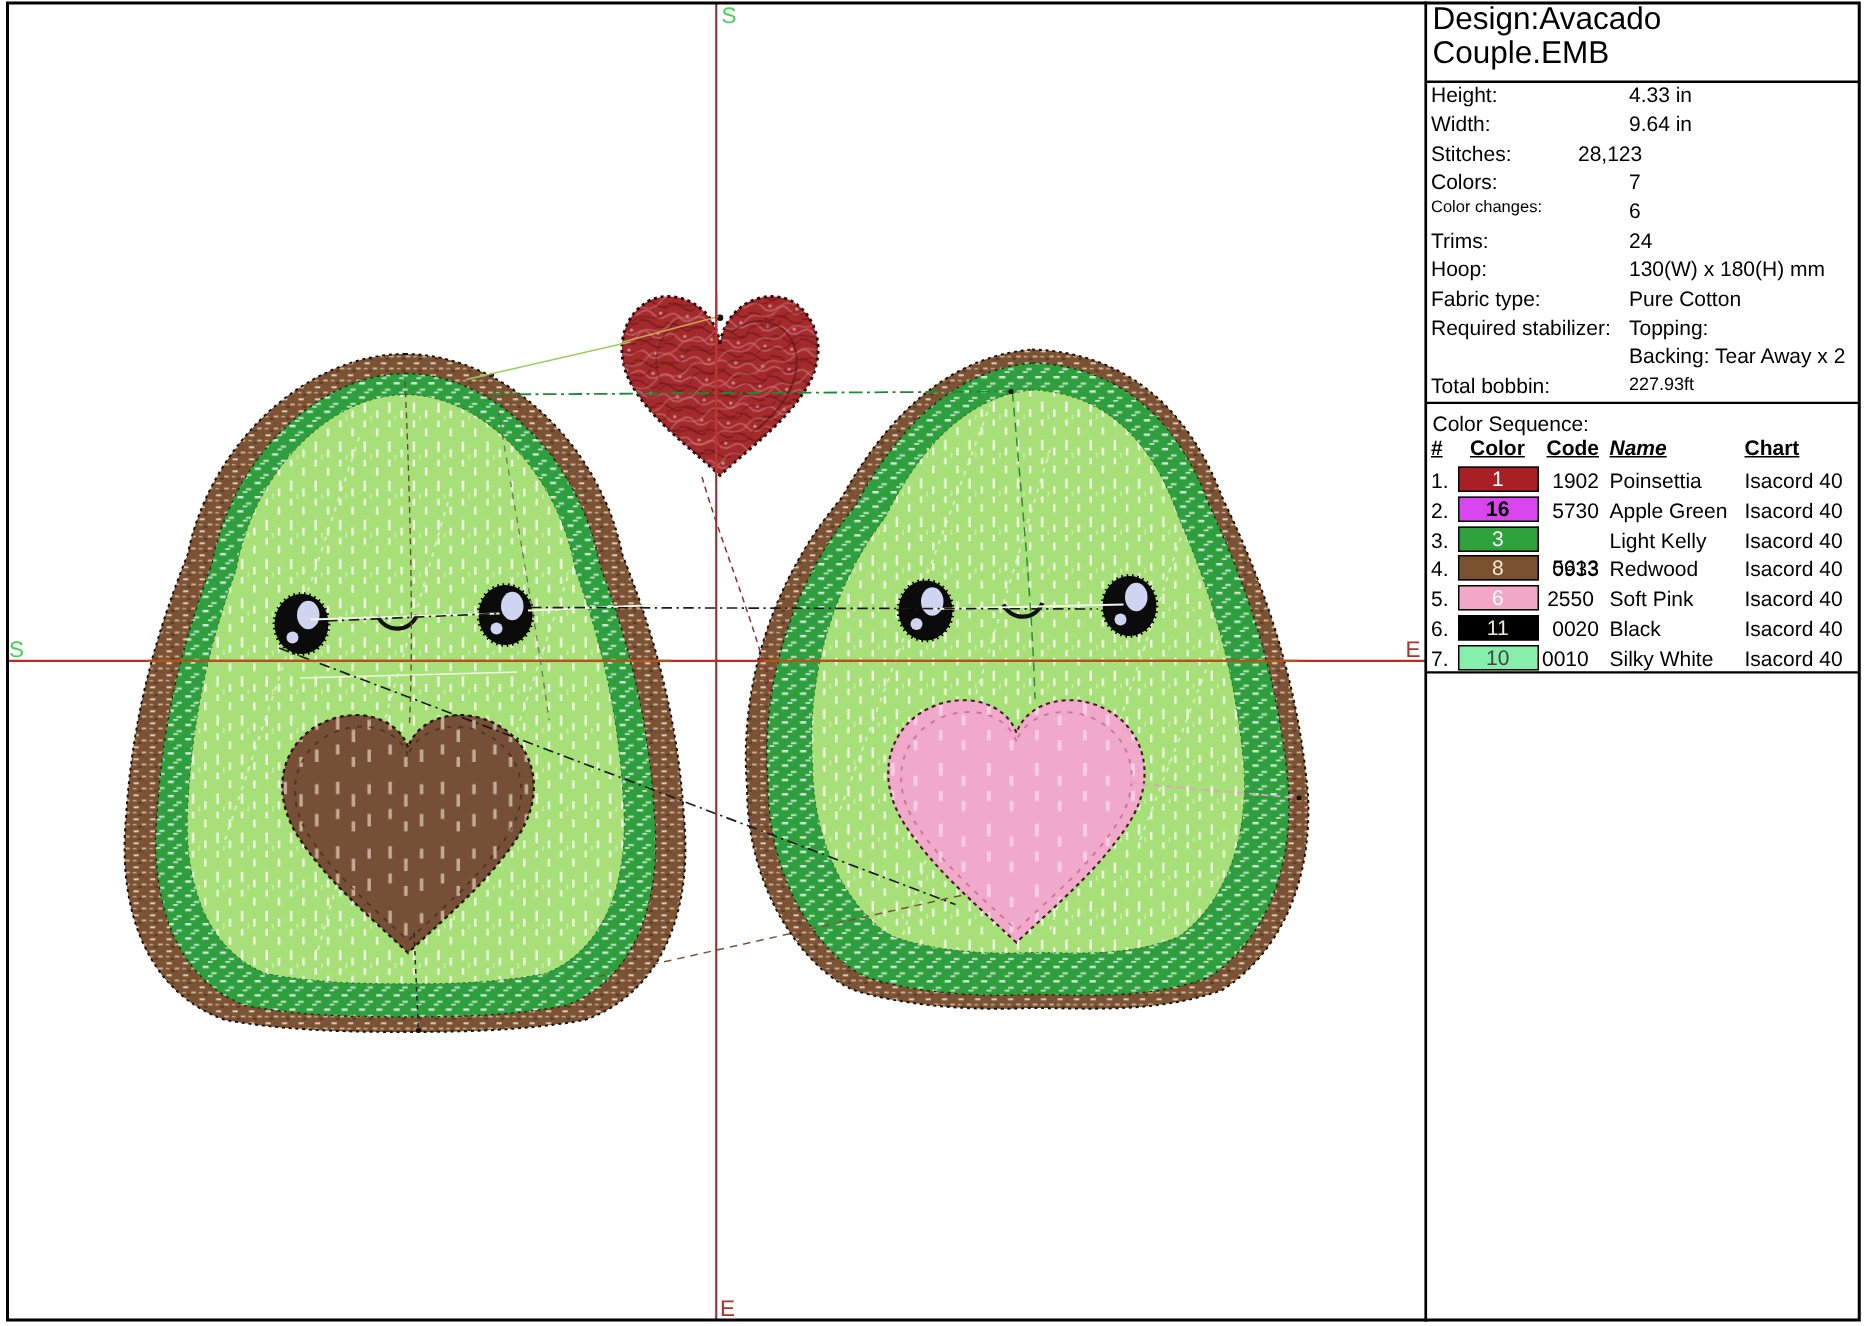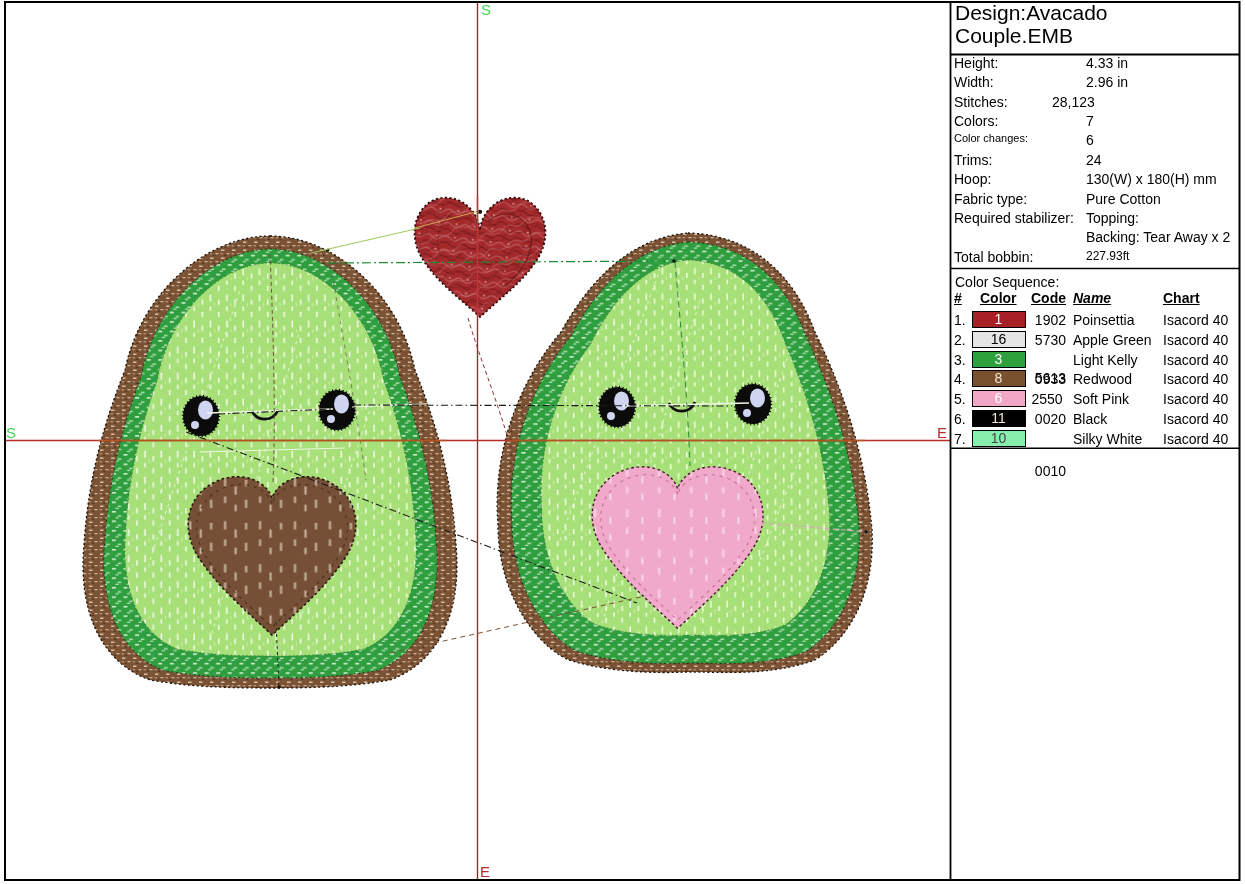--- a/index.html
+++ b/index.html
@@ -176,21 +176,21 @@
 <line x1="950" y1="54.5" x2="1240" y2="54.5" stroke="#000" stroke-width="1.8"></line>
 <line x1="950" y1="268.5" x2="1240" y2="268.5" stroke="#000" stroke-width="1.5"></line>
 <line x1="950" y1="448.2" x2="1240" y2="448.2" stroke="#000" stroke-width="1.5"></line>
 </svg>
 
 <div class="t" style="left:955px;top:1px;font-size:21px;line-height:23px;">Design:Avacado<br>Couple.EMB</div>
 
 <div class="t" style="left:954px;top:55.0px;font-size:14px;">Height:</div>
 <div class="t" style="left:1086px;top:55.0px;font-size:14px;">4.33 in</div>
 <div class="t" style="left:954px;top:74.3px;font-size:14px;">Width:</div>
-<div class="t" style="left:1086px;top:74.3px;font-size:14px;">2.96 in</div>
+<div class="t" style="left:1086px;top:74.3px;font-size:14px;">9.64 in</div>
 <div class="t" style="left:954px;top:93.7px;font-size:14px;">Stitches:</div>
 <div class="t" style="left:1052px;top:93.7px;font-size:14px;">28,123</div>
 <div class="t" style="left:954px;top:113.1px;font-size:14px;">Colors:</div>
 <div class="t" style="left:1086px;top:113.1px;font-size:14px;">7</div>
 <div class="t" style="left:954px;top:132.4px;font-size:11px;">Color changes:</div>
 <div class="t" style="left:1086px;top:132.4px;font-size:14px;">6</div>
 <div class="t" style="left:954px;top:151.8px;font-size:14px;">Trims:</div>
 <div class="t" style="left:1086px;top:151.8px;font-size:14px;">24</div>
 <div class="t" style="left:954px;top:171.1px;font-size:14px;">Hoop:</div>
 <div class="t" style="left:1086px;top:171.1px;font-size:14px;">130(W) x 180(H) mm</div>
@@ -207,21 +207,21 @@
 <div class="t" style="left:980px;top:290px;font-size:14px;font-weight:bold;text-decoration:underline;">Color</div>
 <div class="t" style="left:1028px;top:290px;width:38px;text-align:right;font-size:14px;font-weight:bold;text-decoration:underline;">Code</div>
 <div class="t" style="left:1073px;top:290px;font-size:14px;font-weight:bold;text-decoration:underline;font-style:italic;">Name</div>
 <div class="t" style="left:1163px;top:290px;font-size:14px;font-weight:bold;text-decoration:underline;">Chart</div>
 <div class="t" style="left:954px;top:312.0px;font-size:14px;">1.</div>
 <div class="t" style="left:971.5px;top:311.0px;width:54px;height:17px;box-sizing:border-box;background:#A91F26;border:1.5px solid #000;font-size:14px;line-height:14px;text-align:center;color:#FFFFFF;">1</div>
 <div class="t" style="left:1028px;top:312.0px;width:38px;text-align:right;font-size:14px;">1902</div>
 <div class="t" style="left:1073px;top:312.0px;font-size:14px;">Poinsettia</div>
 <div class="t" style="left:1163px;top:312.0px;font-size:14px;">Isacord 40</div>
 <div class="t" style="left:954px;top:331.8px;font-size:14px;">2.</div>
-<div class="t" style="left:971.5px;top:330.8px;width:54px;height:17px;box-sizing:border-box;background:#e5e5e5;border:1.5px solid #000;font-size:14px;line-height:14px;text-align:center;color:#000000;">16</div>
+<div class="t" style="left:971.5px;top:330.8px;width:54px;height:17px;box-sizing:border-box;background:#d946ef;border:1.5px solid #000;font-size:14px;line-height:14px;text-align:center;color:#000000;font-weight:bold;">16</div>
 <div class="t" style="left:1028px;top:331.8px;width:38px;text-align:right;font-size:14px;">5730</div>
 <div class="t" style="left:1073px;top:331.8px;font-size:14px;">Apple Green</div>
 <div class="t" style="left:1163px;top:331.8px;font-size:14px;">Isacord 40</div>
 <div class="t" style="left:954px;top:351.6px;font-size:14px;">3.</div>
 <div class="t" style="left:971.5px;top:350.6px;width:54px;height:17px;box-sizing:border-box;background:#2EA13C;border:1.5px solid #000;font-size:14px;line-height:14px;text-align:center;color:#FFFFFF;">3</div>
 <div class="t" style="left:1028px;top:351.6px;width:38px;text-align:right;font-size:14px;margin-top:18px;">5613</div>
 <div class="t" style="left:1073px;top:351.6px;font-size:14px;">Light Kelly</div>
 <div class="t" style="left:1163px;top:351.6px;font-size:14px;">Isacord 40</div>
 <div class="t" style="left:954px;top:371.4px;font-size:14px;">4.</div>
 <div class="t" style="left:971.5px;top:370.4px;width:54px;height:17px;box-sizing:border-box;background:#7A512F;border:1.5px solid #000;font-size:14px;line-height:14px;text-align:center;color:#F2E8D0;">8</div>
@@ -233,15 +233,15 @@
 <div class="t" style="left:1028px;top:391.2px;width:38px;text-align:center;font-size:14px;">2550</div>
 <div class="t" style="left:1073px;top:391.2px;font-size:14px;">Soft Pink</div>
 <div class="t" style="left:1163px;top:391.2px;font-size:14px;">Isacord 40</div>
 <div class="t" style="left:954px;top:411.0px;font-size:14px;">6.</div>
 <div class="t" style="left:971.5px;top:410.0px;width:54px;height:17px;box-sizing:border-box;background:#000000;border:1.5px solid #000;font-size:14px;line-height:14px;text-align:center;color:#F2EAD3;">11</div>
 <div class="t" style="left:1028px;top:411.0px;width:38px;text-align:right;font-size:14px;">0020</div>
 <div class="t" style="left:1073px;top:411.0px;font-size:14px;">Black</div>
 <div class="t" style="left:1163px;top:411.0px;font-size:14px;">Isacord 40</div>
 <div class="t" style="left:954px;top:430.8px;font-size:14px;">7.</div>
 <div class="t" style="left:971.5px;top:429.8px;width:54px;height:17px;box-sizing:border-box;background:#86efac;border:1.5px solid #000;font-size:14px;line-height:14px;text-align:center;color:#444444;">10</div>
-<div class="t" style="left:1028px;top:430.8px;width:38px;text-align:right;font-size:14px;margin-top:32px;">0010</div>
+<div class="t" style="left:1028px;top:430.8px;width:38px;font-size:14px;">0010</div>
 <div class="t" style="left:1073px;top:430.8px;font-size:14px;">Silky White</div>
 <div class="t" style="left:1163px;top:430.8px;font-size:14px;">Isacord 40</div>
 
 </body></html>

